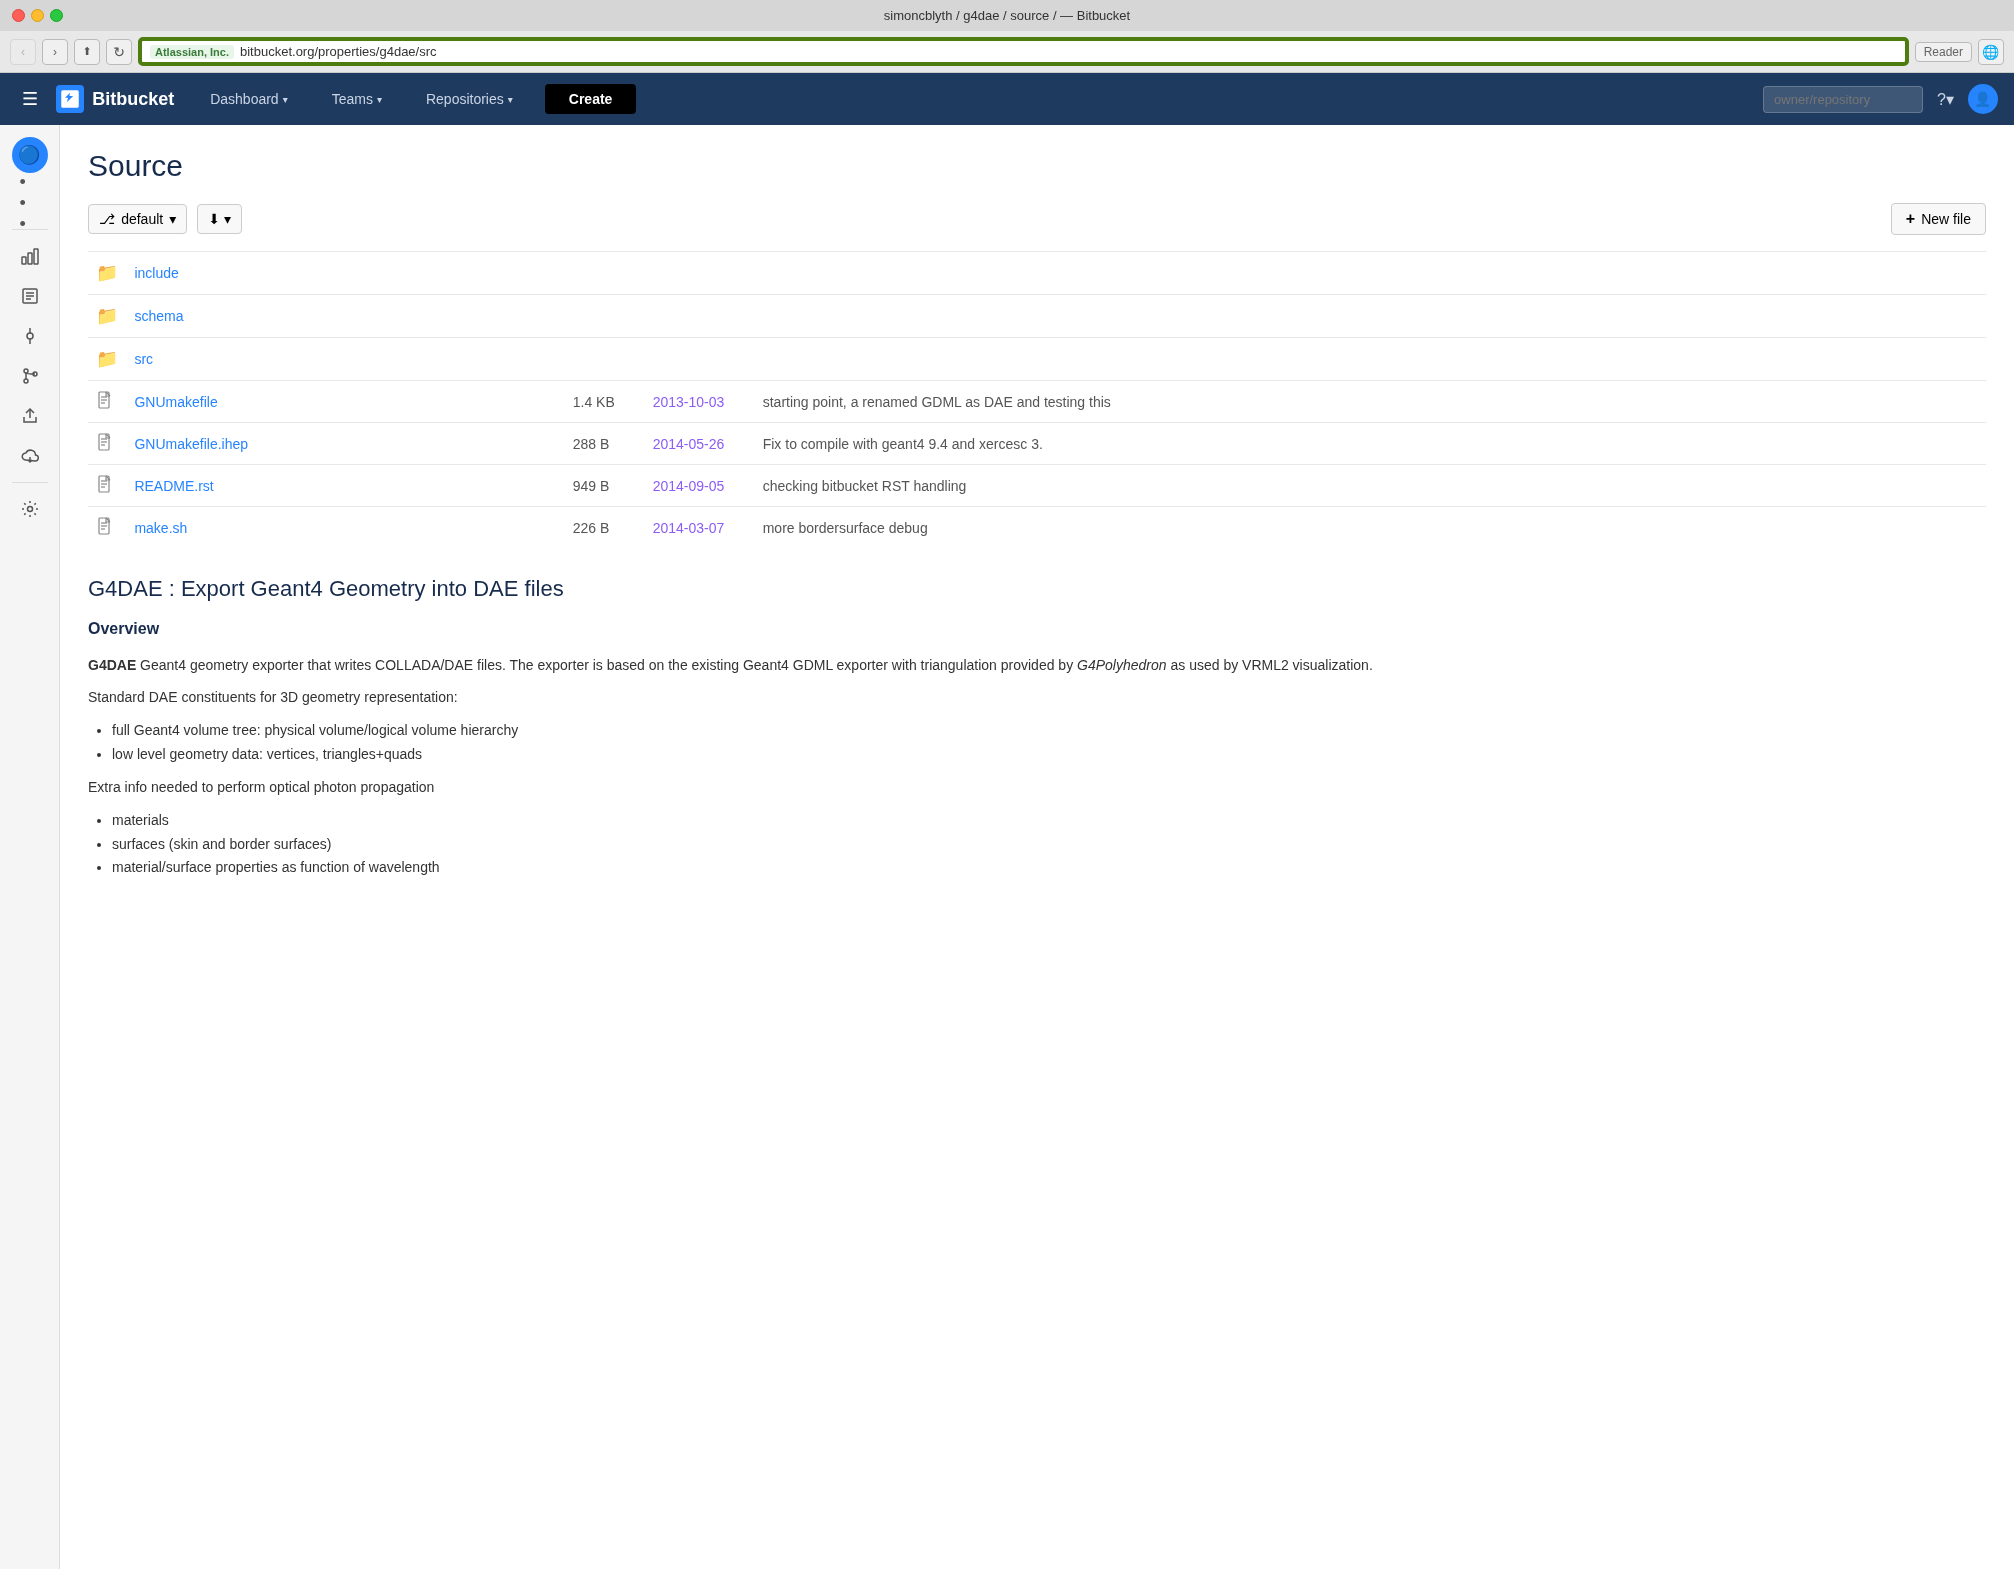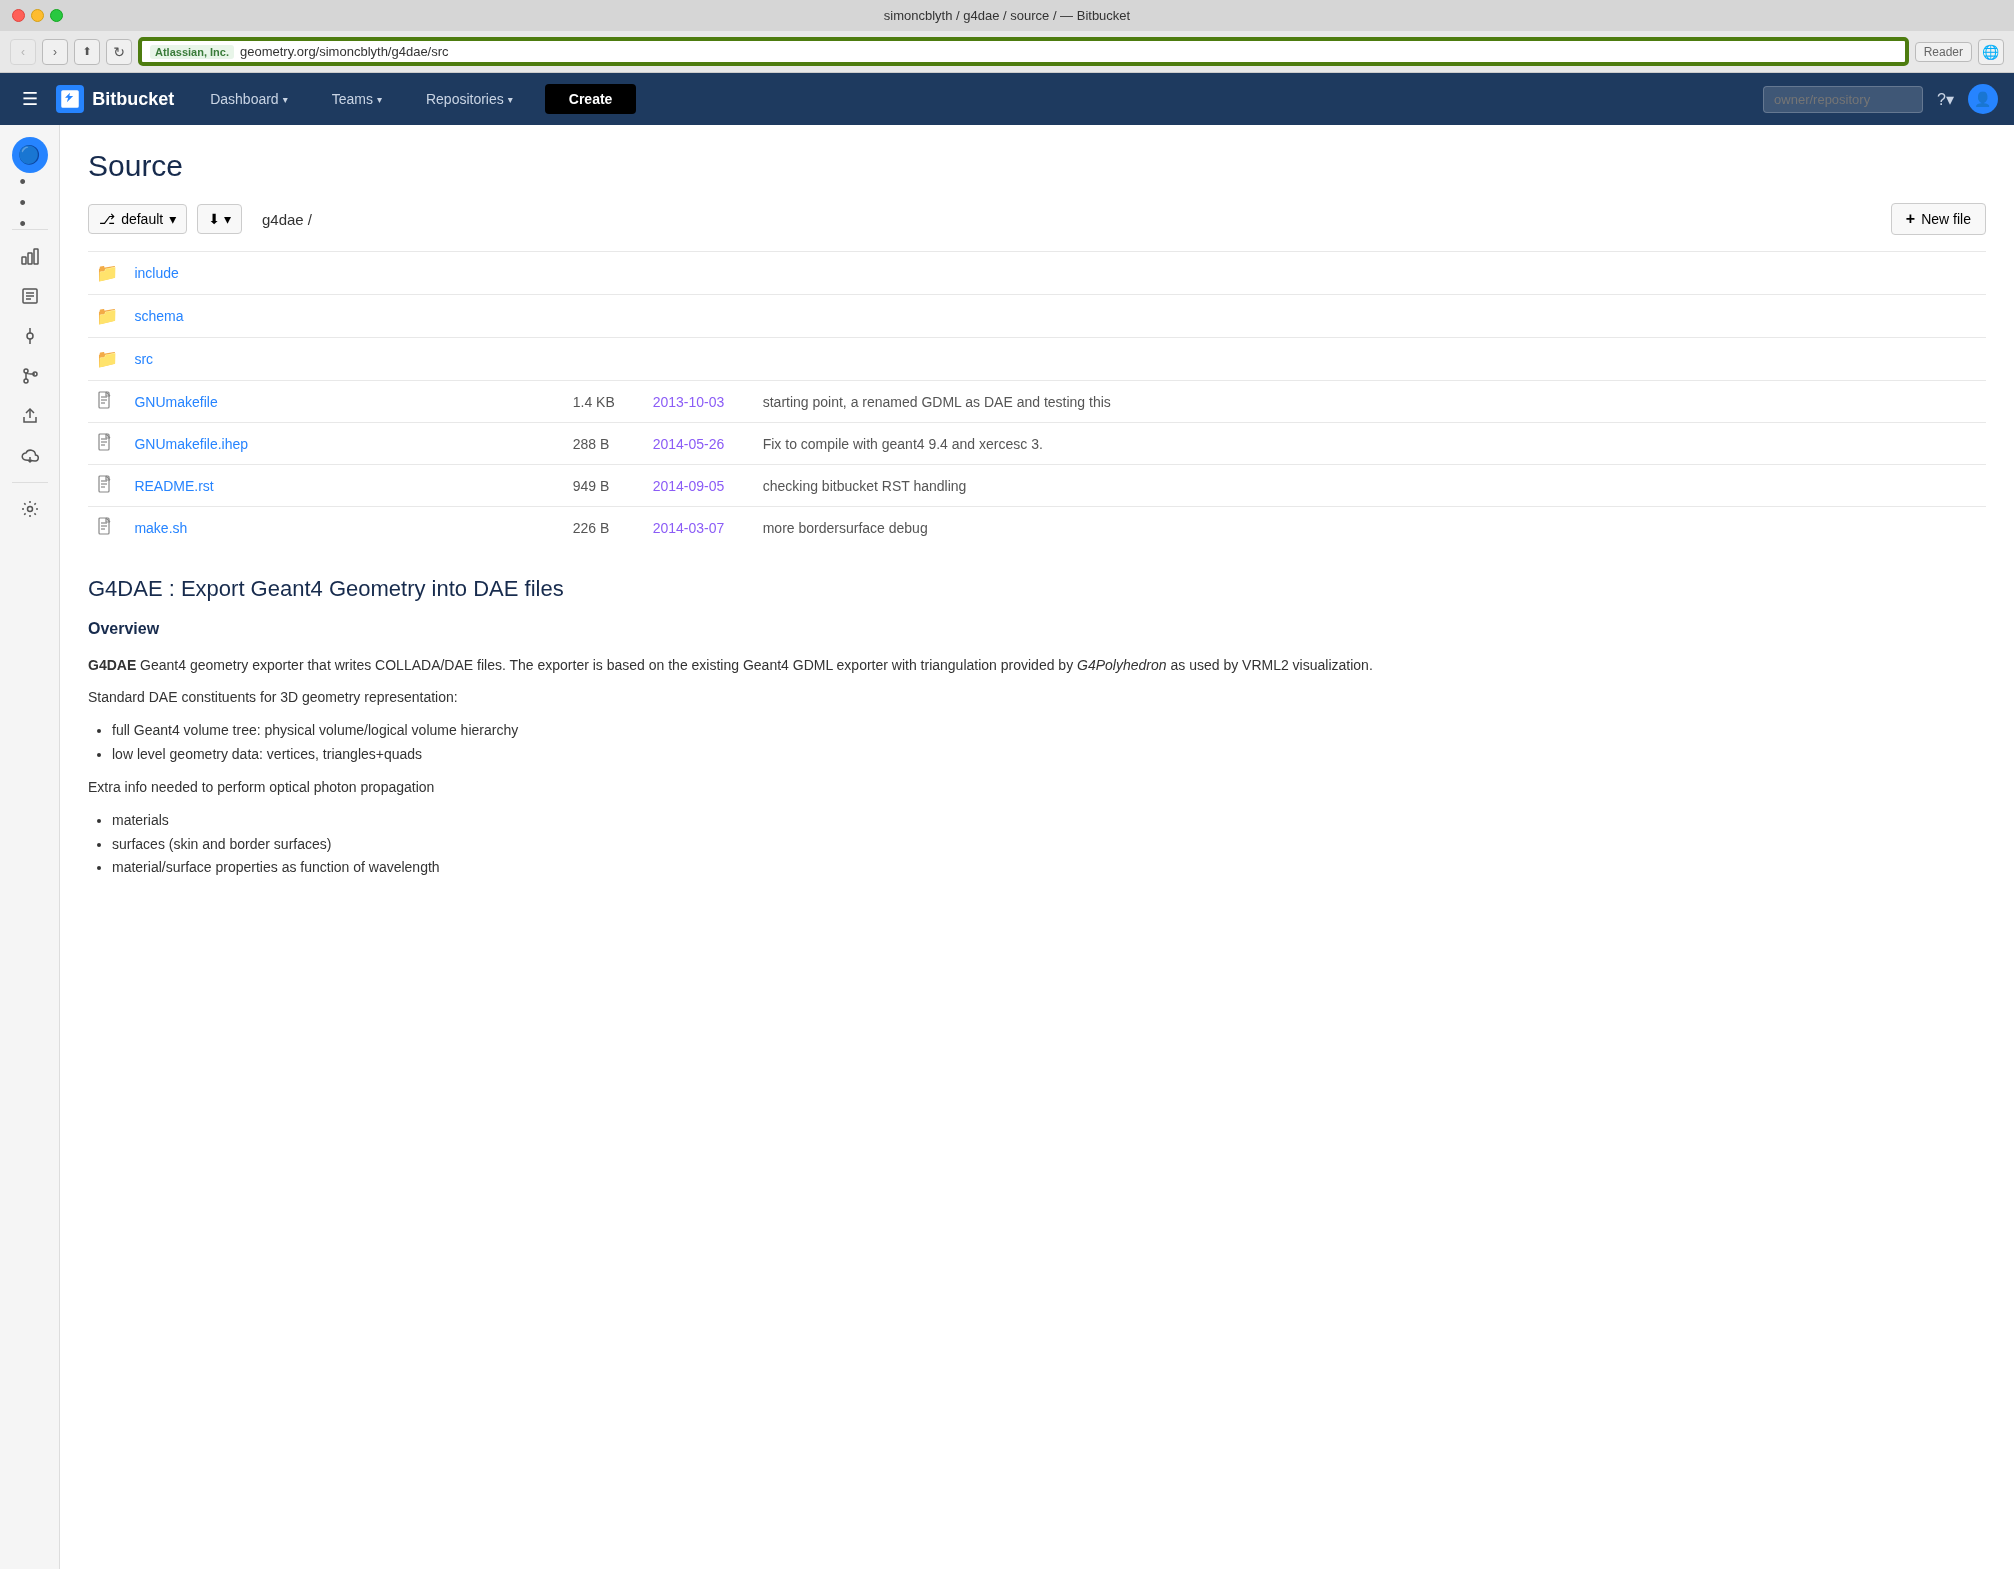--- a/index.html
+++ b/index.html
@@ -250,21 +250,21 @@
     </div>
     <span class="browser-title">simoncblyth / g4dae / source / — Bitbucket</span>
   </div>
   <div class="browser-toolbar">
     <button class="browser-nav-btn disabled">‹</button>
     <button class="browser-nav-btn">›</button>
     <button class="browser-share-btn">⬆</button>
     <button class="browser-refresh-btn">↻</button>
     <div class="browser-addressbar">
       <span class="ssl-badge">Atlassian, Inc.</span>
-      <span class="url-text">geometry.org/simoncblyth/g4dae/src</span>
+      <span class="url-text">bitbucket.org/properties/g4dae/src</span>
     </div>
     <button class="browser-reader-btn">Reader</button>
     <div class="browser-globe">🌐</div>
   </div>
 </div>
 
 <div class="app-container">
 
   <nav class="top-nav">
     <span class="nav-hamburger">☰</span>
@@ -364,21 +364,20 @@
       <div class="source-toolbar">
         <div class="branch-dropdown">
           <span>⎇</span>
           <span>default</span>
           <span>▾</span>
         </div>
         <div class="download-btn">
           <span>⬇</span>
           <span>▾</span>
         </div>
-        <span class="breadcrumb">g4dae /</span>
         <button class="new-file-btn">
           <span class="plus">+</span>
           <span>New file</span>
         </button>
       </div>
 
       <table class="file-table">
         <tbody id="file-table-body">
         <tr class="file-row">
       <td class="td-icon">

